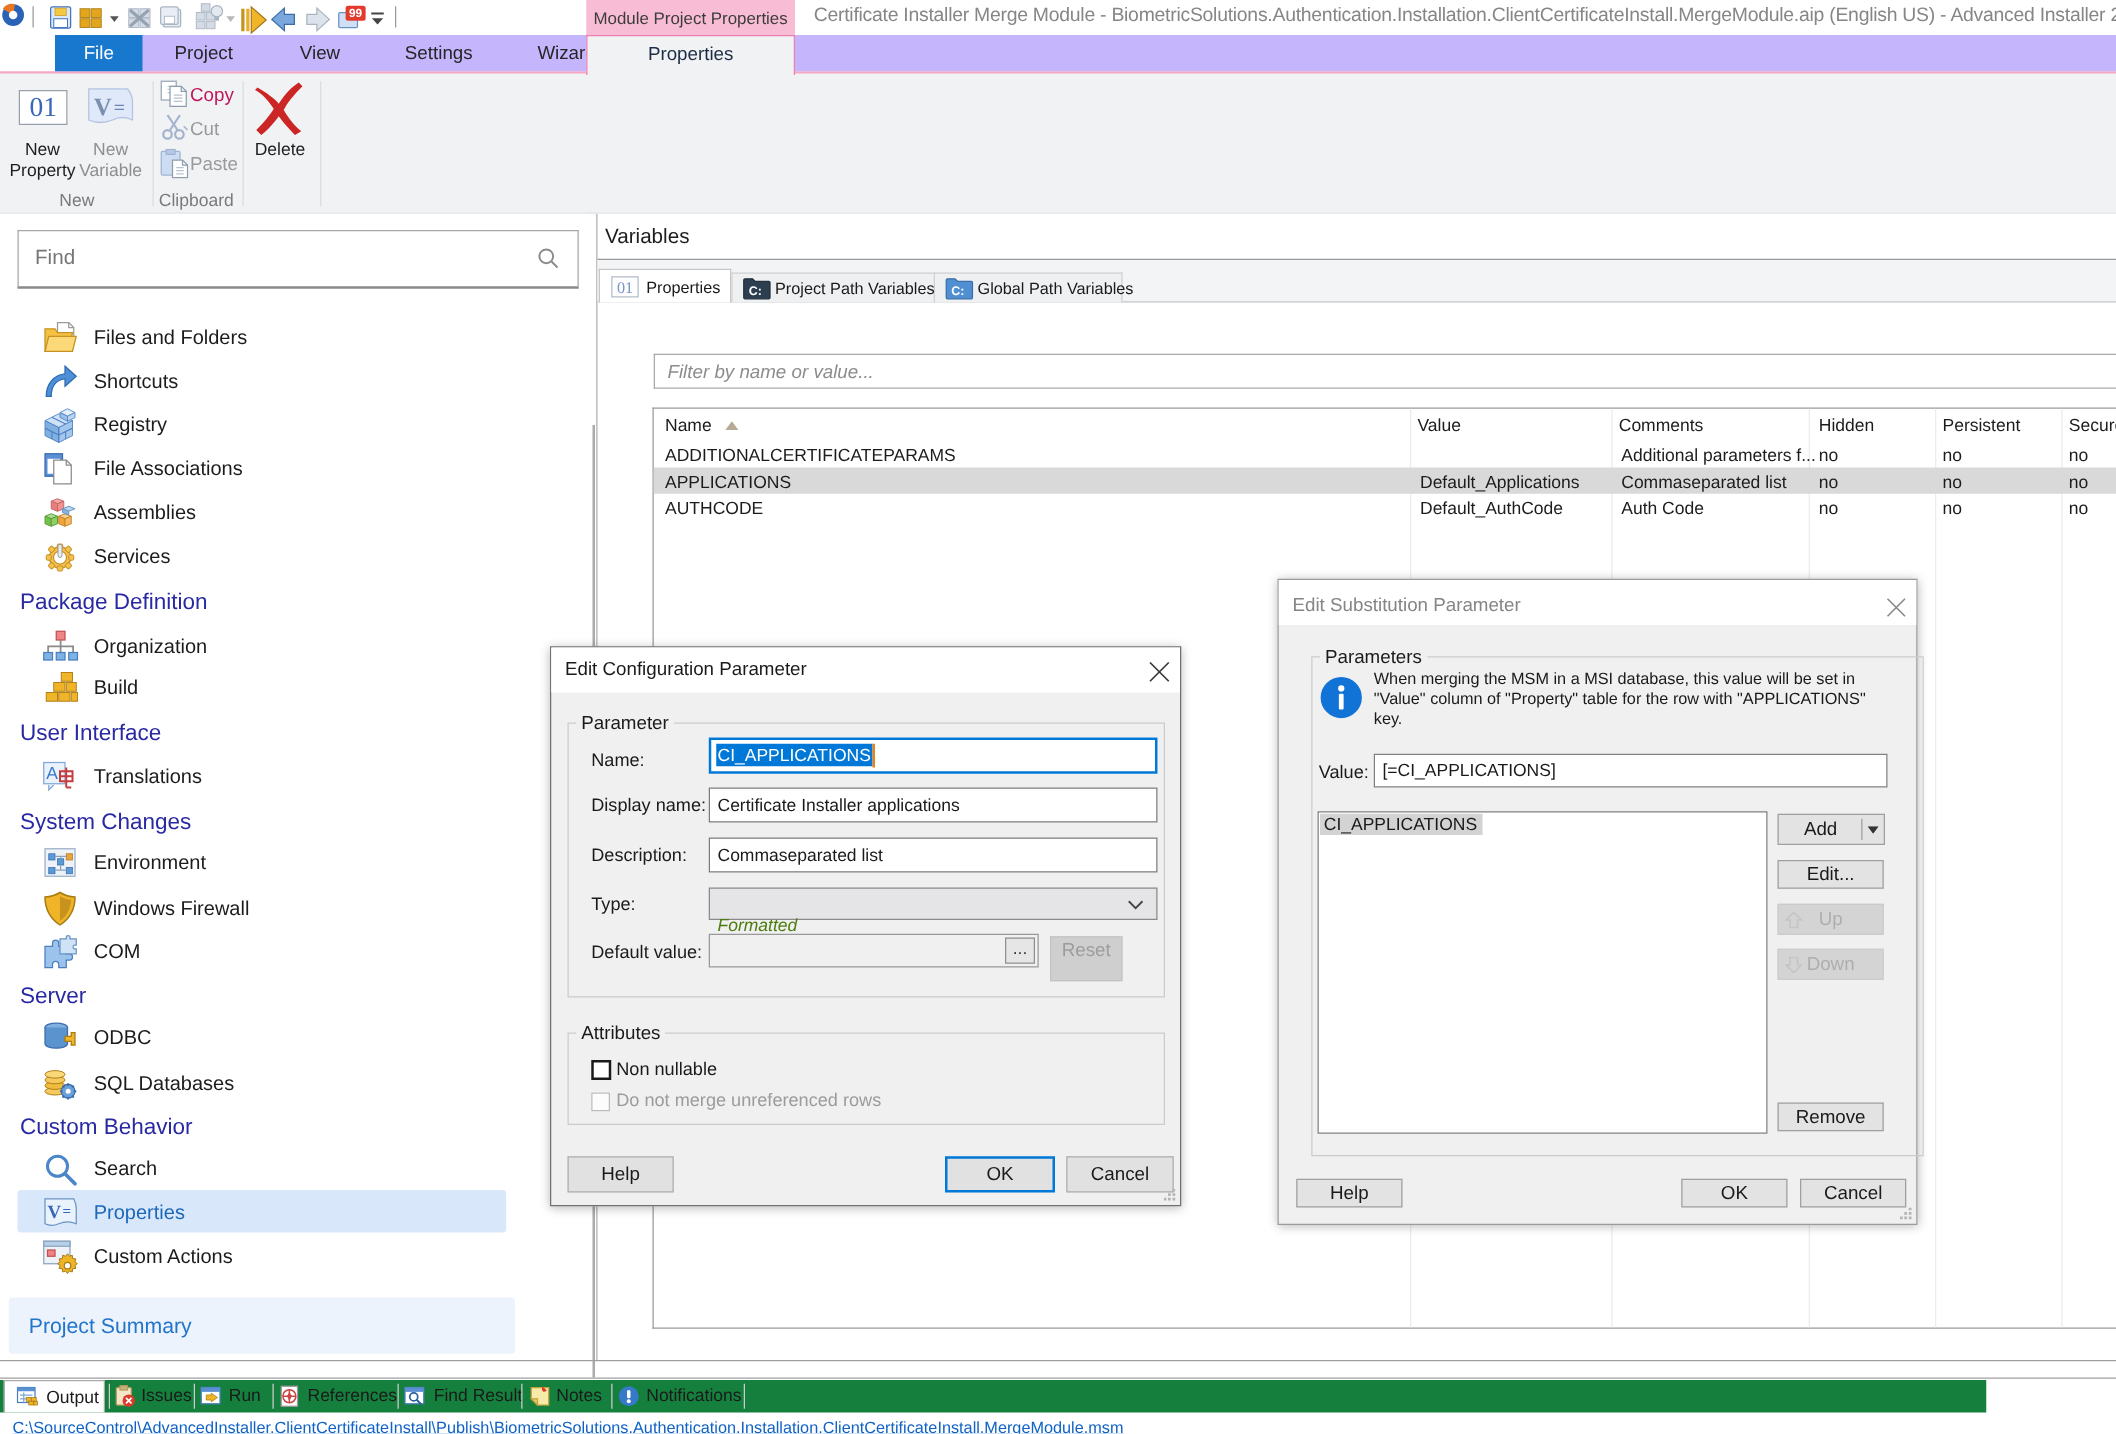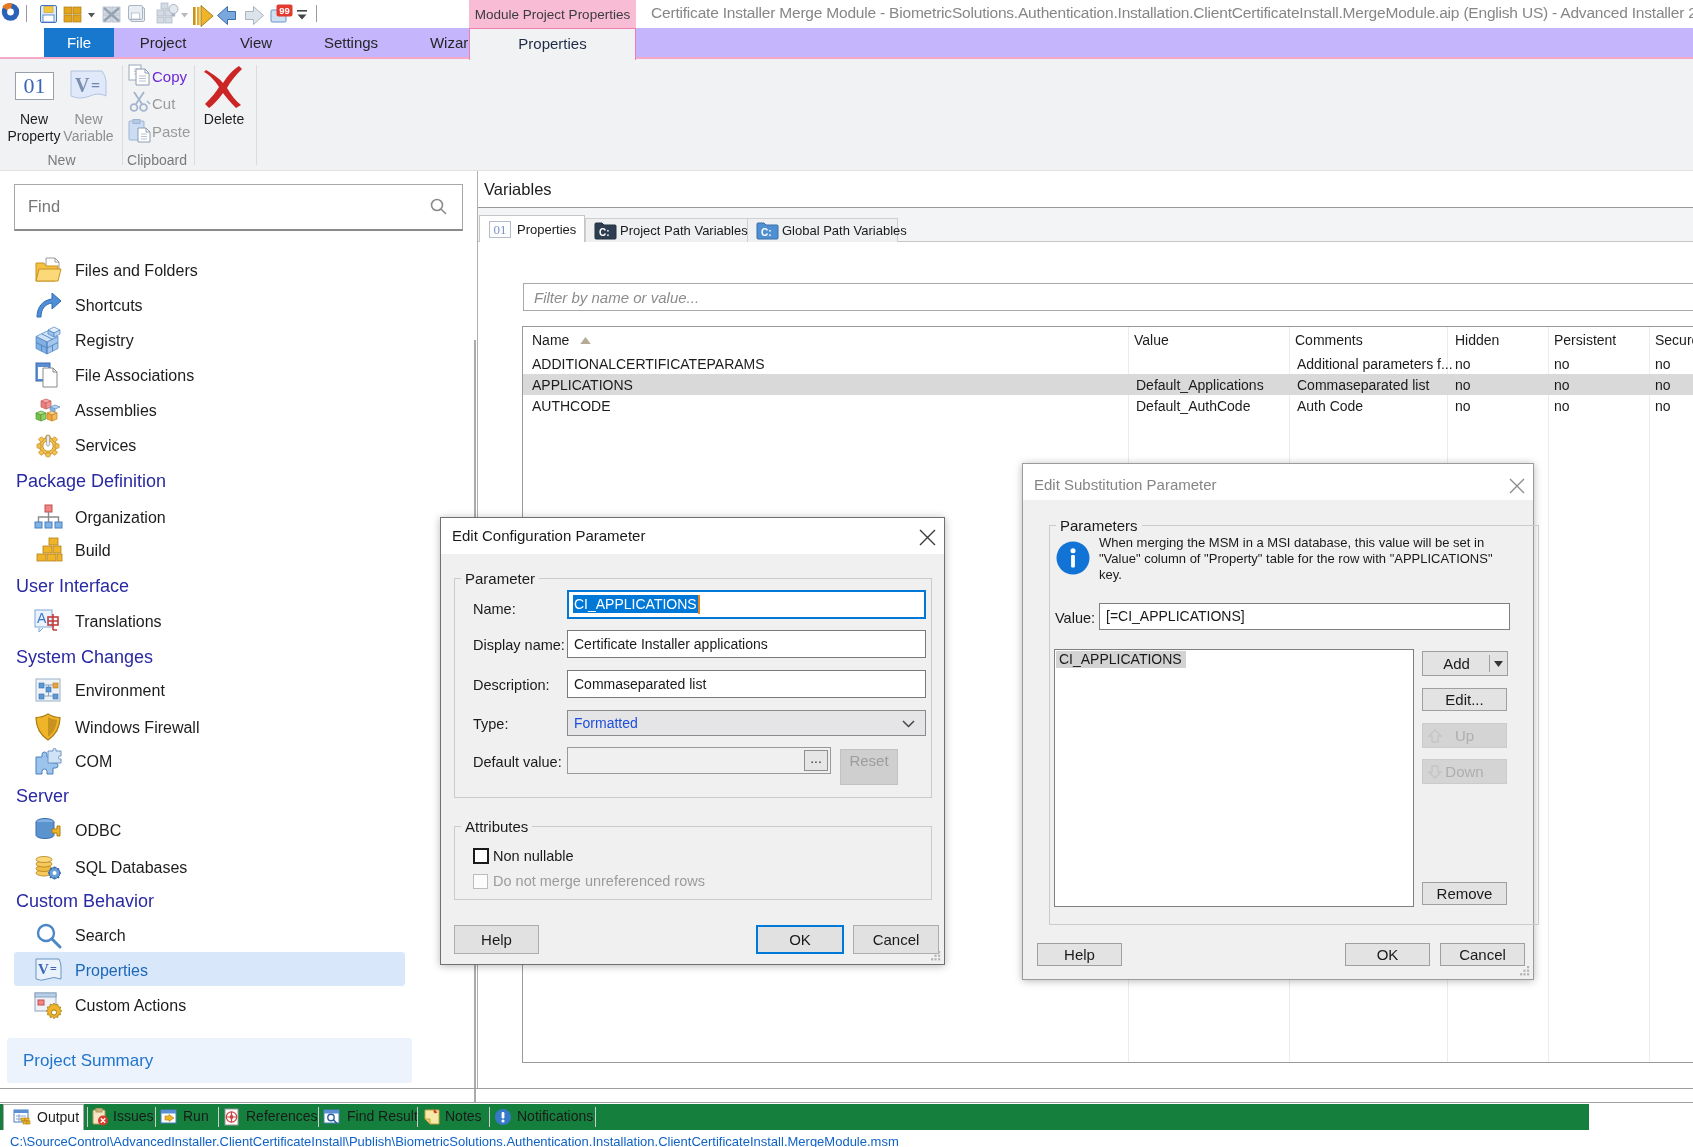--- a/index.html
+++ b/index.html
@@ -24,21 +24,21 @@
 #wintitle { left:651px; top:4px; width:1042px; height:21px; color:#868686; font-size:15.5px; letter-spacing:-0.2px;
   white-space:nowrap; overflow:hidden; }
 
 
 #ribbon { left:0; top:59px; width:1693px; height:112px; background:#f1f2f4;
   border-bottom:1px solid #e2e2e2; }
 .rsep { position:absolute; top:6px; width:1px; height:100px; background:#dadcde; }
 .glabel { position:absolute; top:93px; font-size:14px; color:#7a7a7a; text-align:center; }
 .rlabel { position:absolute; font-size:14px; color:#1e1e1e; text-align:center; line-height:17px; }
 .rlabel.dis { color:#8e8e8e; }
-.smalllbl { position:absolute; font-size:15px; color:#6d28d9; }
+.smalllbl { position:absolute; font-size:15px; color:#be185d; }
 .smalllbl.dis { color:#9a9a9a; }
 
 
 #sidebar { left:0; top:171px; width:470px; height:917px; background:#fff; }
 #findbox { position:absolute; left:14px; top:13px; width:449px; height:47px;
   border:1px solid #a8a8a8; border-bottom:2px solid #8a8a8a; background:#fff; }
 #findbox span { position:absolute; left:13px; top:12px; font-size:16.5px; color:#767676; }
 .navitem { position:absolute; left:0; width:470px; height:35px; }
 .navitem .ic { position:absolute; left:33px; top:2px; width:30px; height:30px; }
 .navitem .tx { position:absolute; left:75px; top:50%; transform:translateY(-50%);
@@ -612,21 +612,21 @@
       <span style="position:absolute; left:4px; top:3px; background:#0078d7; color:#fff; font-size:14px; padding:1px 1px;">CI_APPLICATIONS</span>
       <span style="position:absolute; left:129px; top:3px; width:2px; height:19px; background:#e8821e;"></span>
     </div>
     <div class="tbox" style="left:126px; top:112px; width:359px; height:28px;">
         <span>Certificate Installer applications</span>
       </div>
     <div class="tbox" style="left:126px; top:152px; width:359px; height:28px;">
         <span>Commaseparated list</span>
       </div>
     <div style="position:absolute; left:126px; top:192px; width:359px; height:26px; background:#e5e5e7; border:1px solid #8a8a8a;">
-      <span style="position:absolute; left:6px; top:4px; font-size:14px; color:#1d4ed8;">Formatted</span>
+      <span style="position:absolute; left:6px; top:21px; font-size:14px; color:#4d7c0f;font-style:italic;">Formatted</span>
       <svg style="position:absolute; right:10px; top:9px;" width="13" height="8" viewBox="0 0 13 8">
         <path d="M1 1 L6.5 6.5 L12 1" fill="none" stroke="#444" stroke-width="1.5"></path>
       </svg>
     </div>
     <div style="position:absolute; left:126px; top:229px; width:264px; height:27px; background:#f0f0f0; border:1px solid #999999;">
       <div style="position:absolute; right:2px; top:2px; width:24px; height:21px; background:#e6e6e6; border:1px solid #8f8f8f;
            text-align:center; line-height:14px; font-size:14px; color:#333;">...</div>
     </div>
     <div class="btn" style="left:399px; top:231px; width:58px; height:36px; line-height:22px; background:#cfcfcf; border-color:#c2c2c2; color:#9d9d9d;">Reset</div>
     <div class="grp" style="left:13px; top:308px; width:478px; height:74px;">

